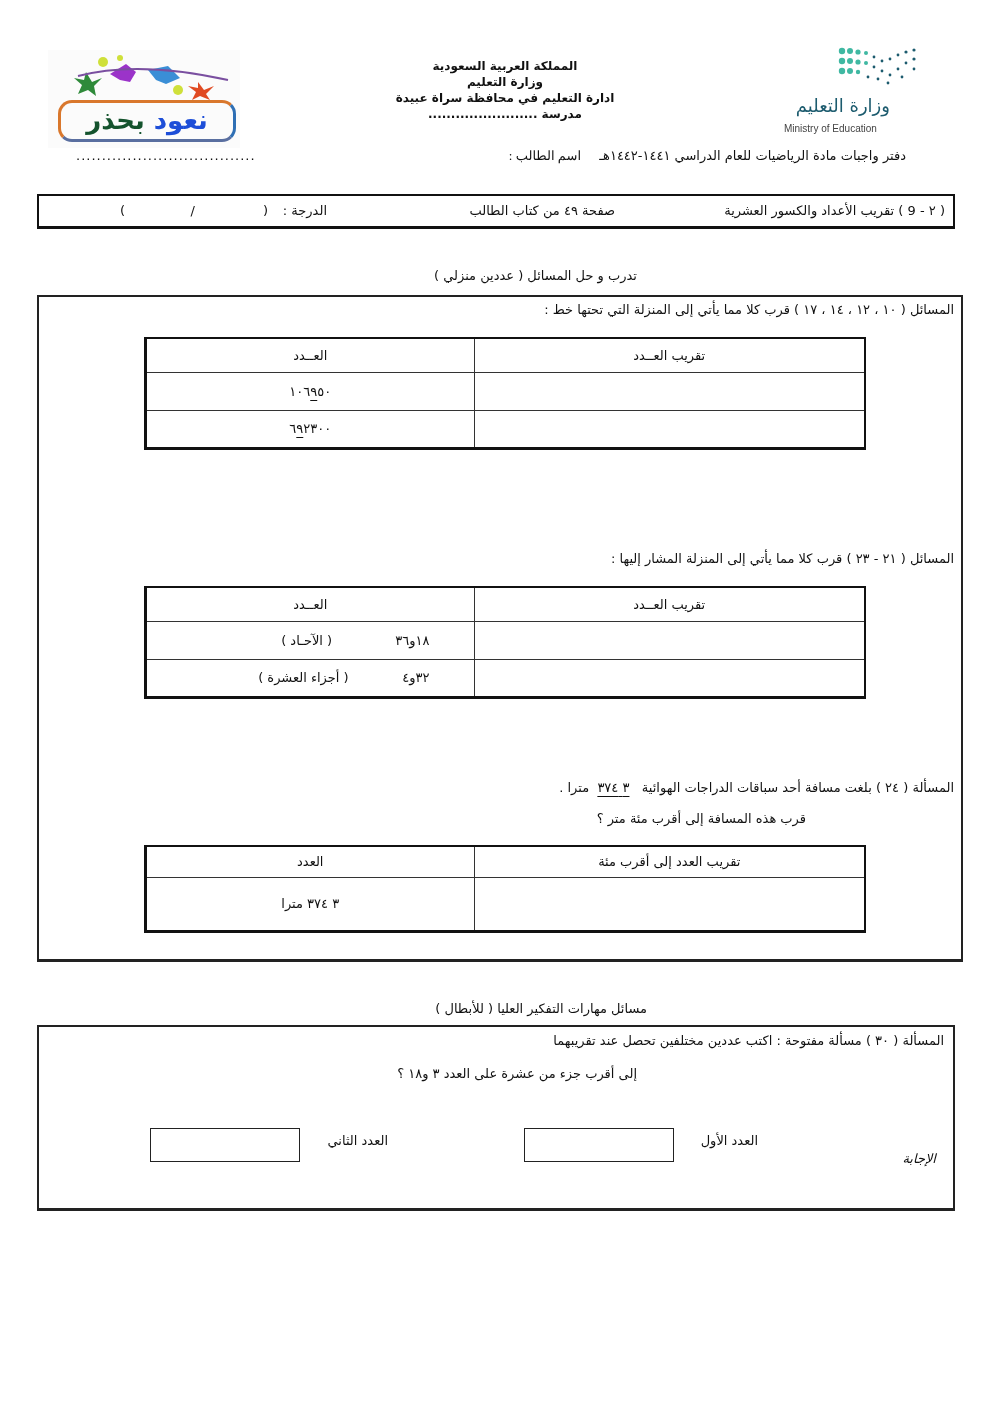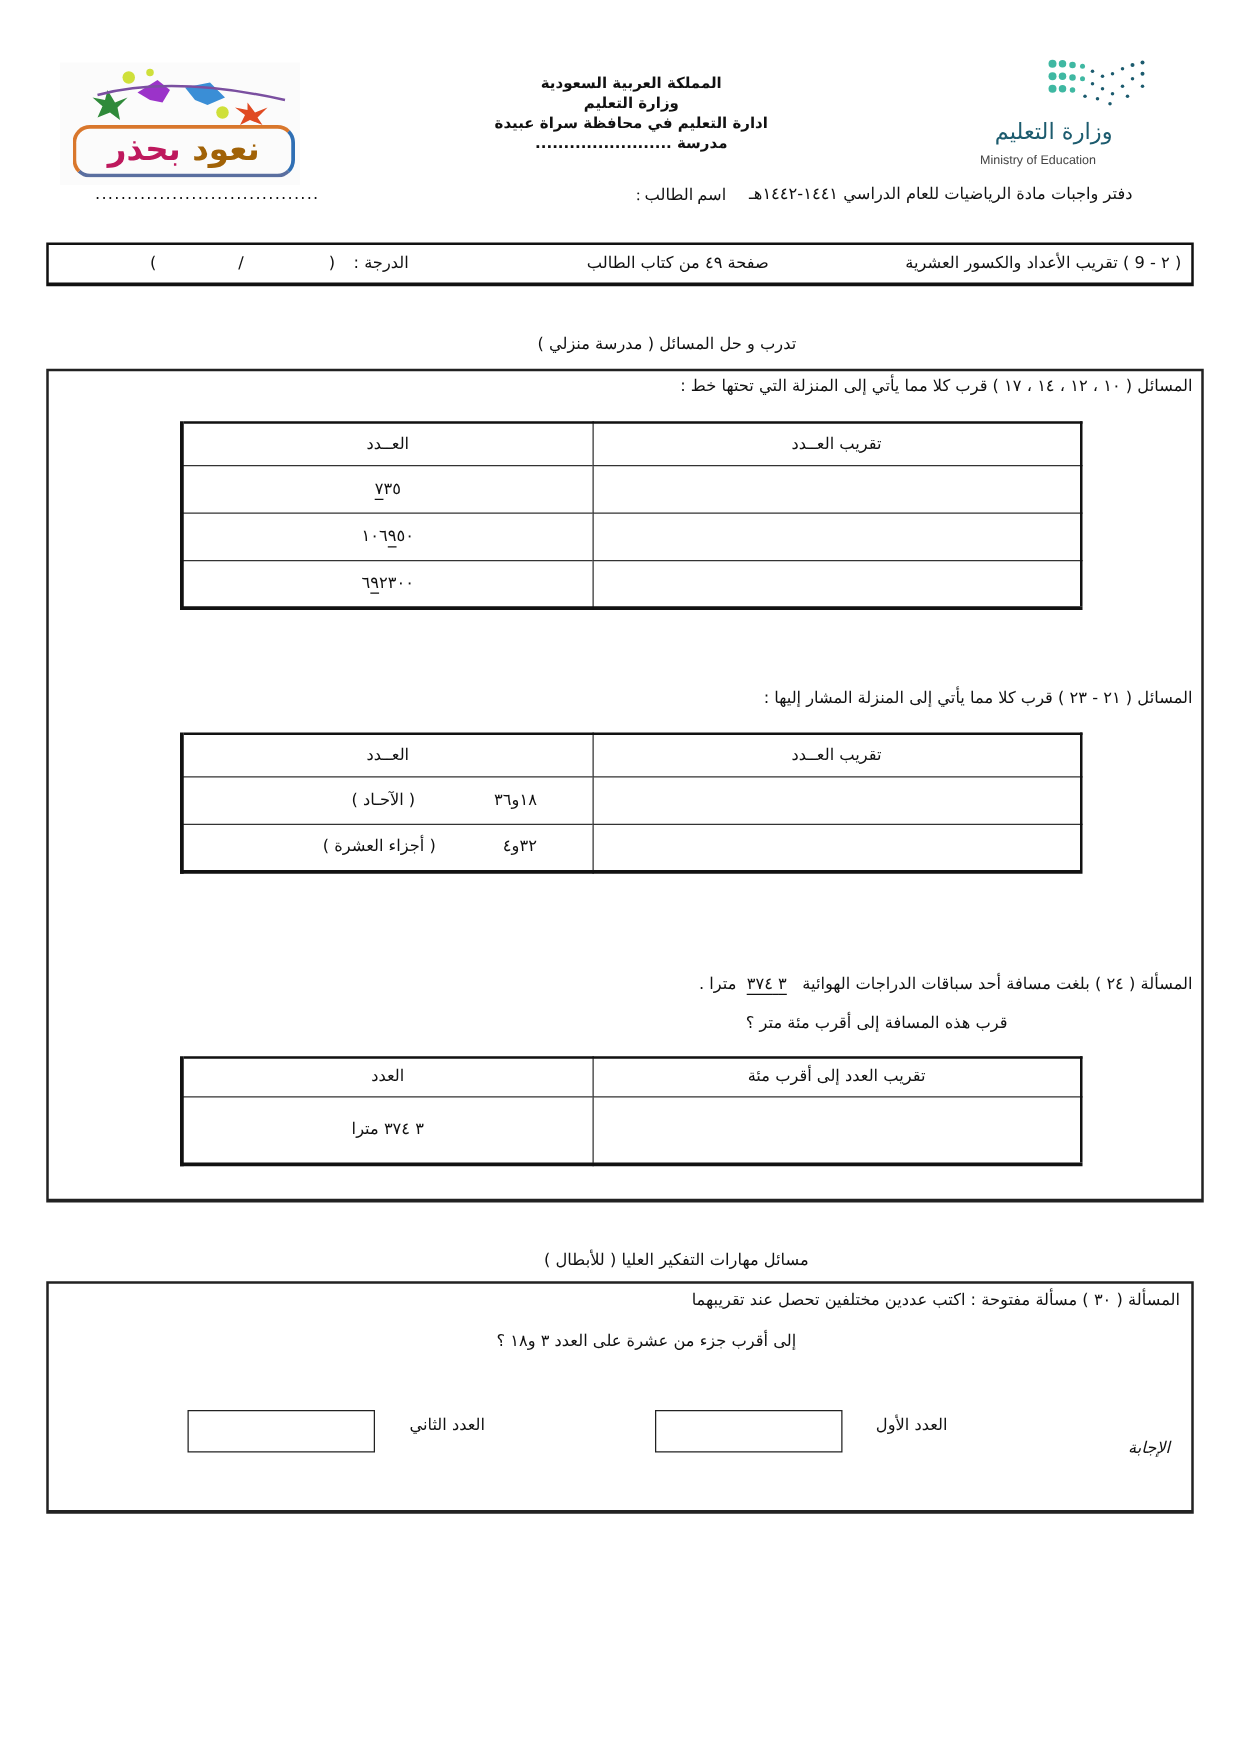--- a/index.html
+++ b/index.html
@@ -8,22 +8,22 @@
   .abs { position: absolute; }
 
   
   .gov-header { left: 380px; top: 58px; width: 250px; text-align: center; font-weight: bold; font-size: 12px; line-height: 16px; }
   .logo-right { left: 780px; top: 45px; width: 130px; height: 95px; }
   .logo-right .dots { position: absolute; left: 58px; top: 2px; width: 80px; height: 40px; }
   .logo-right .ar { position: absolute; right: 20px; top: 50px; font-size: 18px; color: #1c5b6e; font-family: "DejaVu Sans", sans-serif; letter-spacing: 1px; }
   .logo-right .en { position: absolute; left: 4px; top: 78px; font-size: 10px; color: #444; direction: ltr; font-family: "Liberation Sans", sans-serif; }
   .logo-left { left: 48px; top: 50px; width: 192px; height: 98px; background: #fbfbfb; }
   .logo-left .brand { position: absolute; left: 10px; top: 50px; width: 178px; height: 42px; border: 3px solid #d9772c; border-right-color: #2f6fb4; border-bottom-color: #5a6fa0; border-radius: 14px; text-align: center; font-size: 26px; font-weight: bold; line-height: 34px; }
-  .logo-left .brand .w1 { color: #a16207; }
-  .logo-left .brand .w2 { color: #be185d; }
+  .logo-left .brand .w1 { color: #1d4ed8; }
+  .logo-left .brand .w2 { color: #14532d; }
 
   .notebook-line { right: 86px; top: 148px; width: 830px; font-size: 13px; height: 20px; }
   .notebook-line .title { position: absolute; right: 0; top: 0; }
   .notebook-line .student { position: absolute; right: 325px; top: 0; font-family: Liberation Serif, serif; }
   .notebook-line .dots-fill { position: absolute; left: 0; top: 0; letter-spacing: 1px; }
 
   
   .lesson-bar { left: 37px; top: 194px; width: 918px; height: 35px; border: 2px solid #111; border-bottom-width: 3px; font-size: 13px; }
   .lesson-bar span { position: absolute; top: 7px; }
 
@@ -113,38 +113,34 @@
 
 <div class="abs lesson-bar">
   <span style="right:8px">( ٢ - 9 ) تقريب الأعداد والكسور العشرية</span>
   <span style="right:338px">صفحة  ٤٩ من كتاب الطالب</span>
   <span style="right:626px">الدرجة :</span>
   <span style="right:685px">(</span>
   <span style="right:758px">/</span>
   <span style="right:828px">)</span>
 </div>
 
-<div class="abs section-title" style="right:355px; top:268px;">تدرب و حل المسائل    (   مدرسة منزلي  )</div>
+<div class="abs section-title" style="right:355px; top:268px;">تدرب و حل المسائل    (   عددين منزلي  )</div>
 
 <div class="abs box" style="left:37px; top:295px; width:926px; height:667px;"></div>
 
 <div class="abs q-text" style="right:38px; top:302px;">المسائل ( ١٠ ، ١٢ ، ١٤ ، ١٧ )  قرب كلا مما يأتي إلى المنزلة التي تحتها خط :</div>
 
 <table class="grid" style="left:144px; top:337px; width:722px;">
   <tbody>
       <tr style="height:34px">
     <td style="width:391px">تقريب العــدد</td>
     <td>العــدد</td>
   </tr>
   <tr style="height:38px">
     <td></td>
-    <td><span class="digits"><span></span><span class="ul">٧</span><span>٣٥</span></span></td>
-  </tr>
-  <tr style="height:38px">
-    <td></td>
     <td><span class="digits"><span>١٠٦</span><span class="ul">٩</span><span>٥٠</span></span></td>
   </tr>
   <tr style="height:38px">
     <td></td>
     <td><span class="digits"><span>٦</span><span class="ul">٩</span><span>٢٣٠٠</span></span></td>
   </tr>
 </tbody>
   </table>
 
 <div class="abs q-text" style="right:38px; top:551px;">المسائل ( ٢١ - ٢٣ )  قرب كلا مما يأتي إلى المنزلة المشار إليها :</div>

